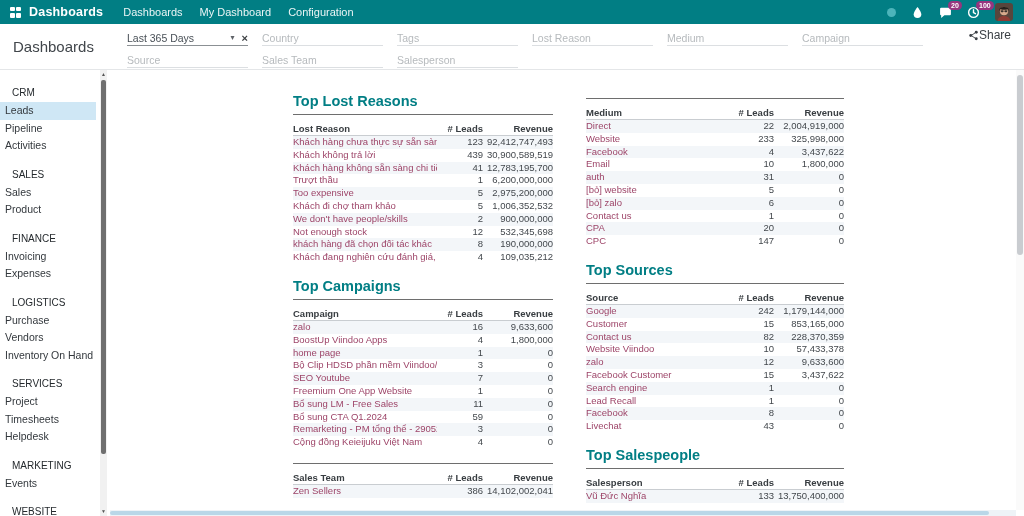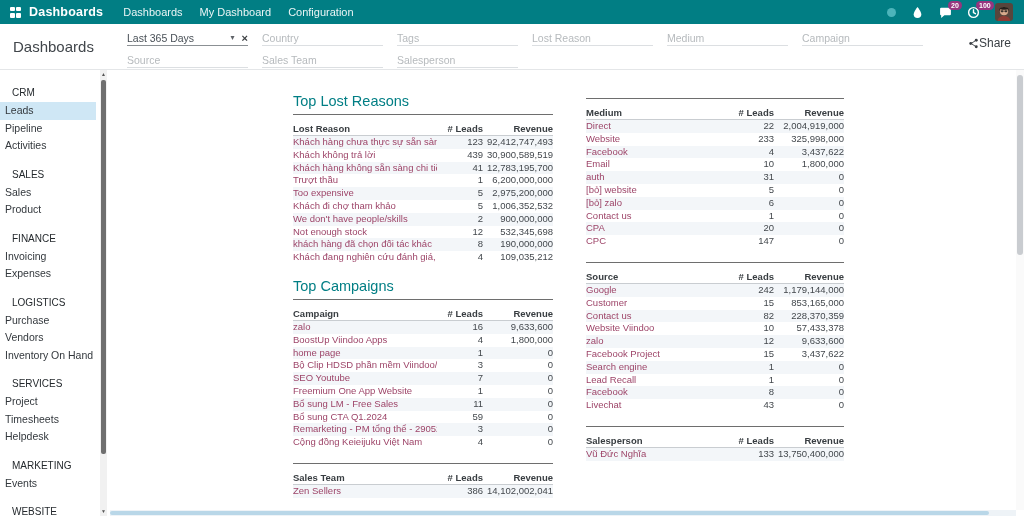--- a/index.html
+++ b/index.html
@@ -33,21 +33,21 @@
     grid-template-columns:repeat(6,121px); column-gap:14px; row-gap:6px; }
   .filter { height:16px; border-bottom:1px solid #dcdfe2; display:flex; align-items:center;
     font-size:10.5px; color:#495057; }
   .filter.date { border-bottom-color:#8b9094; cursor:pointer; }
   .filter .flabel { flex:1; white-space:nowrap; overflow:hidden; }
   .filter .caret { font-size:8px; color:#5f6368; margin:0 2px; }
   .filter .clear-x { font-size:11px; font-weight:bold; color:#3c4043; margin-left:5px; cursor:pointer; line-height:10px; }
   .filter input { width:100%; border:0; outline:0; font-size:10.5px; color:#495057;
     font-family:inherit; background:transparent; padding:0; }
   .filter input::placeholder { color:#b6babd; }
-  .share-btn { position:absolute; right:13px; top:12px; display:flex; align-items:center; 
+  .share-btn { position:absolute; right:13px; top:4px; display:flex; align-items:center; 
     font-size:12px; color:#3a3f44; cursor:pointer; }
   .share-btn svg { width:11px; height:11px; display:block; }
 
   
   .sidebar { position:absolute; top:70px; left:0; width:110px; bottom:0; background:#fff; z-index:3; }
   .sb-content { padding-top:16px; }
   .sb-title { font-size:10px; font-weight:normal; color:#24292d; line-height:13px;
     margin:13px 0 3px 12px; white-space:nowrap; }
   .sb-title:first-child { margin-top:0; }
   .sb-item { font-size:10.5px; color:#33383d; height:17.5px; line-height:17.5px;
@@ -59,21 +59,21 @@
   .sb-arrow.up { top:0; } .sb-arrow.down { bottom:0; }
   .sb-thumb { position:absolute; left:1px; top:10px; width:5px; height:374px;
     background:#6f6f6f; border-radius:2px; cursor:pointer; }
 
   
   .main { position:absolute; top:70px; left:110px; right:8px; bottom:6px; overflow:hidden; background:#fff; }
   .col { position:absolute; top:23px; }
   #col1 { left:183px; width:260px; }
   #col2 { left:476px; width:258px; }
   .block { margin-bottom:14px; }
-  .card-title { font-size:14.5px; line-height:16px; font-weight:normal; color:var(--accent,#017e84); }
+  .card-title { font-size:14.5px; line-height:16px; font-weight:bold; color:var(--accent,#017e84); }
   .rule { border-bottom:1px solid #6e6e6e; margin-top:5px; margin-bottom:8px; }
   .thead { display:flex; height:13px; line-height:11px; font-size:9.5px; font-weight:bold;
     color:#383d41; border-bottom:1px solid #c9cdd1; }
   .trow { display:flex; height:12.8px; line-height:12.8px; font-size:9.5px; color:#43484d; }
   .trow.shaded { background:#f3f6f9; }
   .c-label { flex:1; min-width:0; white-space:nowrap; overflow:hidden; }
   .trow .c-label { color:var(--link,#9d4468); cursor:pointer; }
   .c-leads { width:46px; text-align:right; white-space:nowrap; }
   .c-rev { width:70px; text-align:right; white-space:nowrap; }
 
@@ -400,20 +400,21 @@
             <span class="c-leads">20</span>
             <span class="c-rev">0</span>
           </div>
           <div class="trow">
             <span class="c-label">CPC</span>
             <span class="c-leads">147</span>
             <span class="c-rev">0</span>
           </div>
         </div>
         <div class="block">
+          <div class="card-title">Top Sources</div>
           <div class="rule"></div>
           <div class="thead">
             <span class="c-label">Source</span>
             <span class="c-leads"># Leads</span>
             <span class="c-rev">Revenue</span>
           </div>
           <div class="trow shaded">
             <span class="c-label">Google</span>
             <span class="c-leads">242</span>
             <span class="c-rev">1,179,144,000</span>
@@ -432,21 +433,21 @@
             <span class="c-label">Website Viindoo</span>
             <span class="c-leads">10</span>
             <span class="c-rev">57,433,378</span>
           </div>
           <div class="trow shaded">
             <span class="c-label">zalo</span>
             <span class="c-leads">12</span>
             <span class="c-rev">9,633,600</span>
           </div>
           <div class="trow">
-            <span class="c-label">Facebook Project</span>
+            <span class="c-label">Facebook Customer</span>
             <span class="c-leads">15</span>
             <span class="c-rev">3,437,622</span>
           </div>
           <div class="trow shaded">
             <span class="c-label">Search engine</span>
             <span class="c-leads">1</span>
             <span class="c-rev">0</span>
           </div>
           <div class="trow">
             <span class="c-label">Lead Recall</span>
@@ -458,20 +459,21 @@
             <span class="c-leads">8</span>
             <span class="c-rev">0</span>
           </div>
           <div class="trow">
             <span class="c-label">Livechat</span>
             <span class="c-leads">43</span>
             <span class="c-rev">0</span>
           </div>
         </div>
         <div class="block">
+          <div class="card-title">Top Salespeople</div>
           <div class="rule"></div>
           <div class="thead">
             <span class="c-label">Salesperson</span>
             <span class="c-leads"># Leads</span>
             <span class="c-rev">Revenue</span>
           </div>
           <div class="trow shaded">
             <span class="c-label">Vũ Đức Nghĩa</span>
             <span class="c-leads">133</span>
             <span class="c-rev">13,750,400,000</span>

